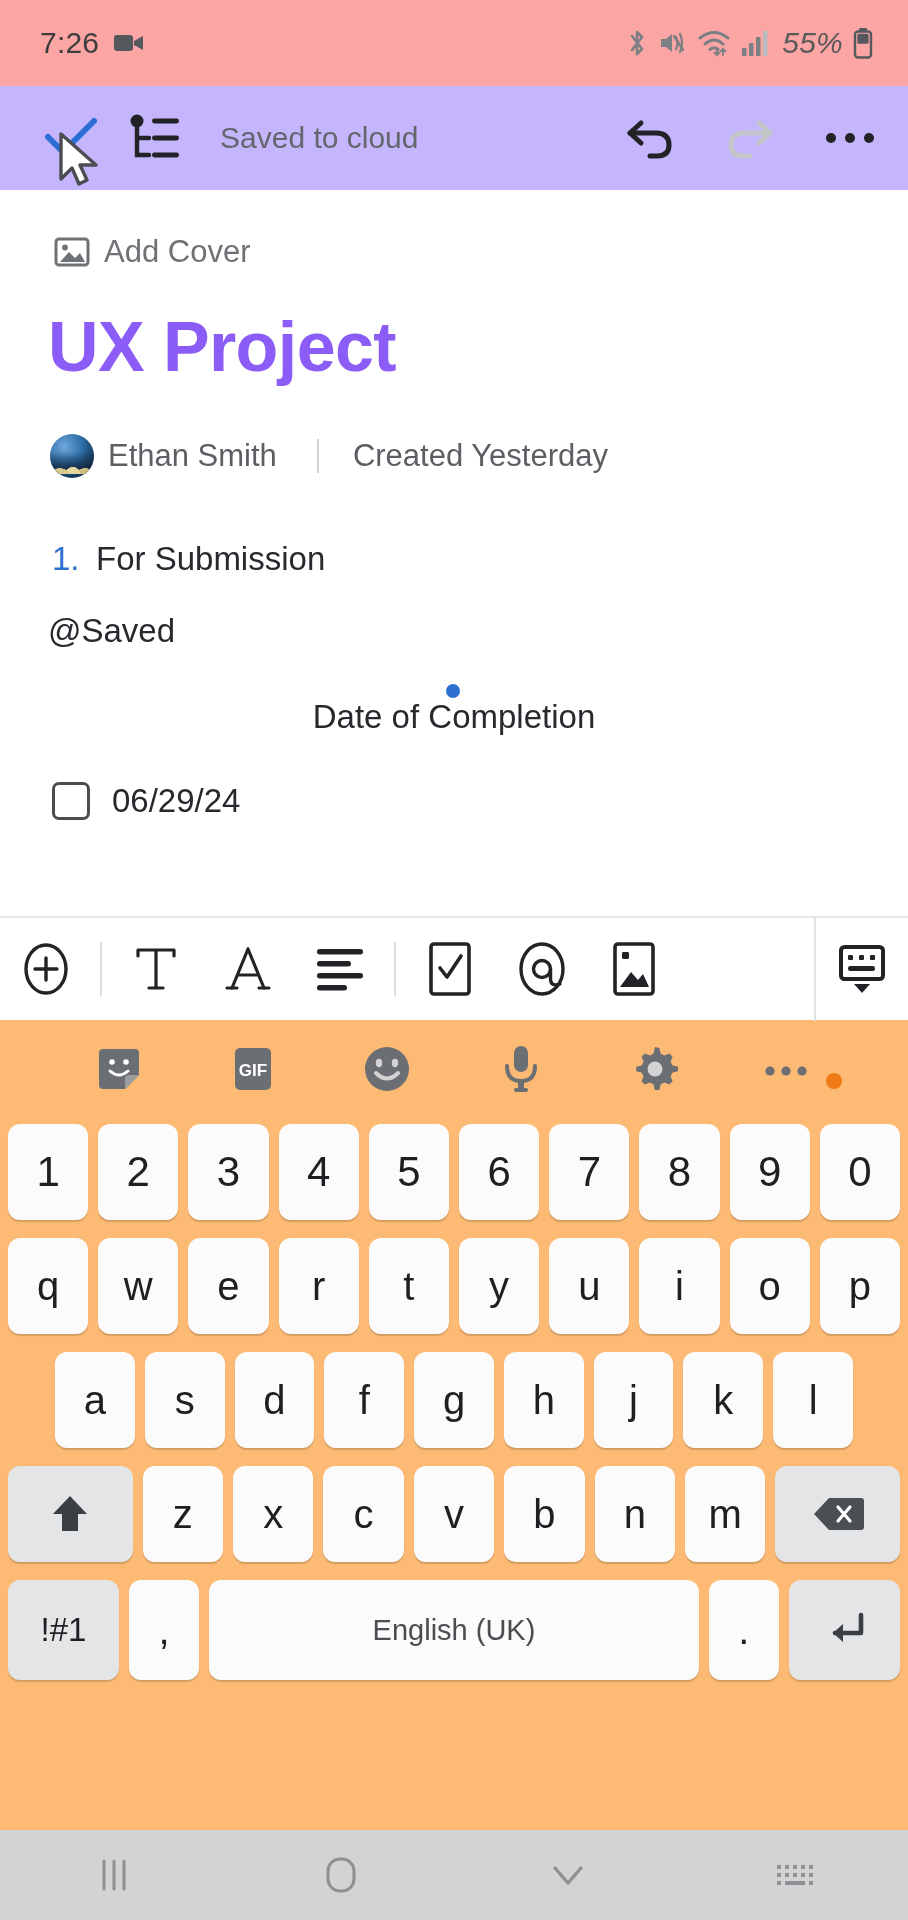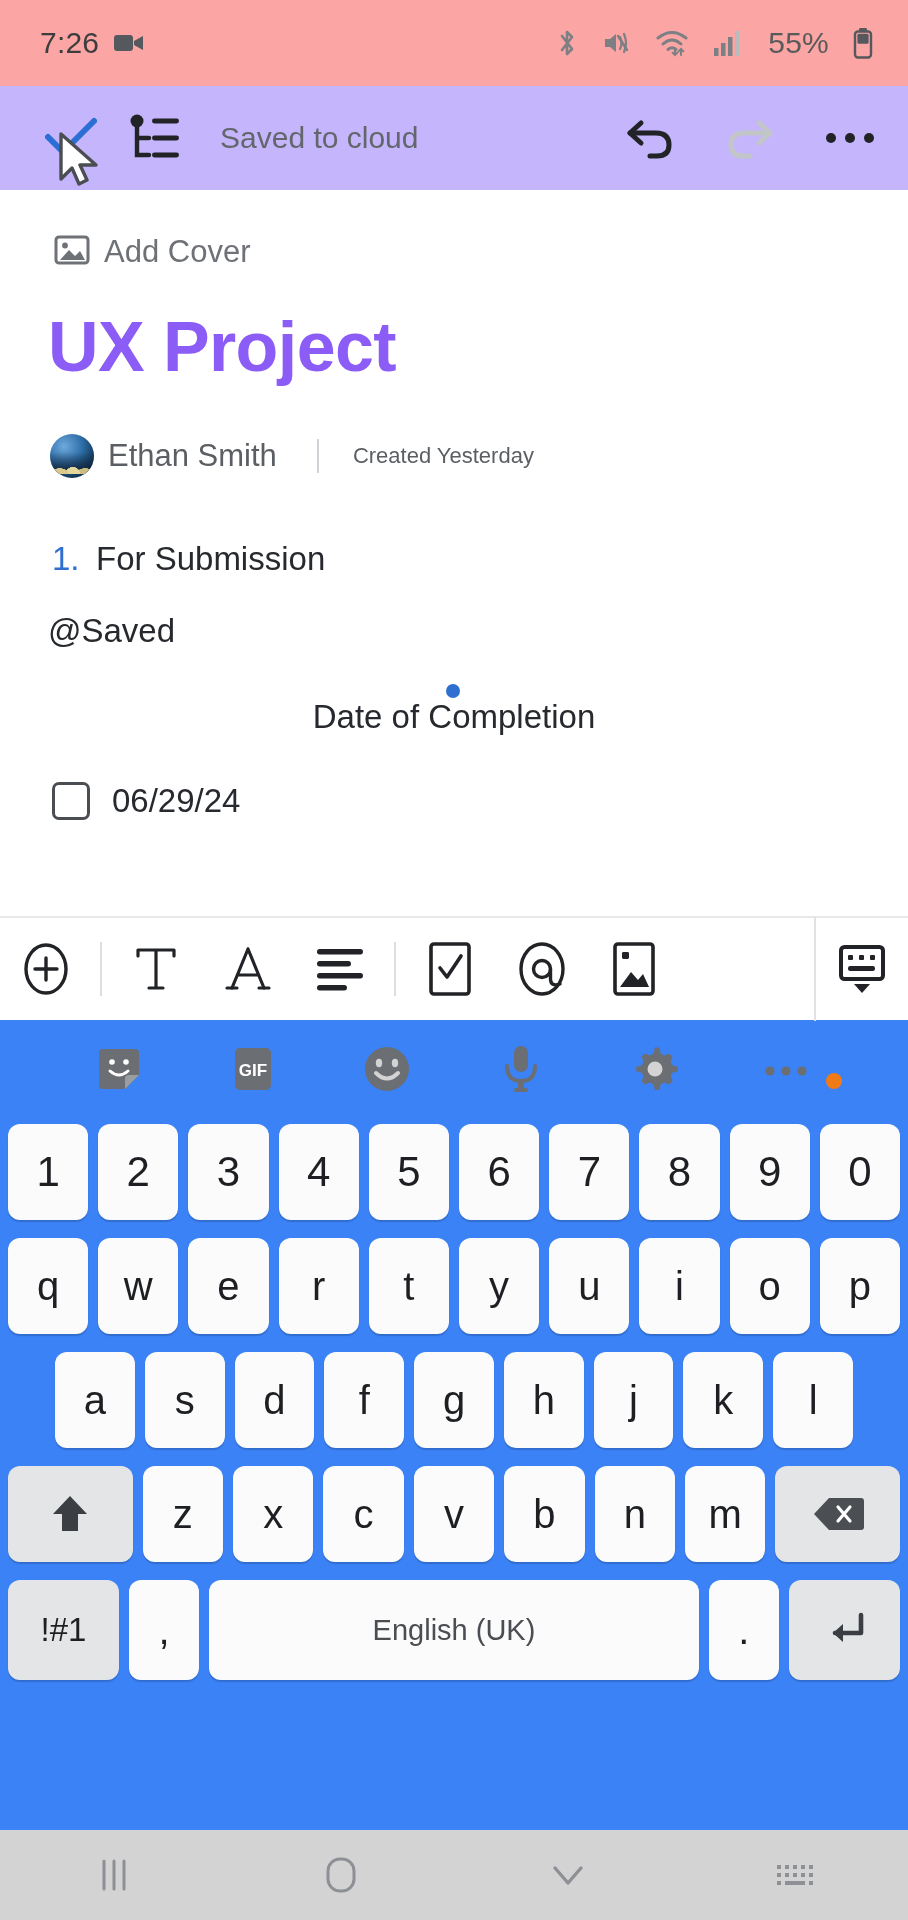--- a/index.html
+++ b/index.html
@@ -13,21 +13,21 @@
 
   
   .statusbar {
     height: 86px; flex: 0 0 86px;
     display: flex; align-items: center;
     padding: 0 34px 0 40px;
     background: #fca5a5;
   }
   .sb-left { display: flex; align-items: center; gap: 14px; }
   .sb-time { font-size: 30px; color: #3d3d3d; letter-spacing: .2px; }
-  .sb-right { margin-left: auto; display: flex; align-items: center; gap: 23px; }
+  .sb-right { margin-left: auto; display: flex; align-items: center; gap: 9px; font-style: italic; }
   .sb-batttext { font-size: 30px; color: #5a5a5a; margin-left: 5px; letter-spacing: .2px; }
   .sbicon { display: block; }
 
   
   .appbar {
     height: 104px; flex: 0 0 104px;
     display: flex; align-items: center;
     padding: 0 30px 0 42px;
     background: #c4b5fd;
     position: relative;
@@ -50,21 +50,21 @@
   }
 
   
   .doc {
     flex: 1 1 auto;
     background: #ffffff;
     padding: 36px 46px 0 46px;
     overflow: hidden;
   }
   .addcover {
-    display: flex; gap: 14px;
+    display: flex; align-items: center; gap: 14px;
     margin: 8px 0 0 8px;
   }
   .addcover-label { font-size: 31px; color: #6e7276; }
 
   .doc-title {
     font-size: 70px; font-weight: bold; color: #8b5cf6;
     letter-spacing: -0.6px;
     margin: 40px 0 0 2px;
     line-height: 1.08;
   }
@@ -81,21 +81,21 @@
   .avatar::after {
     content: ""; position: absolute; left: 0; right: 0; bottom: 4px; height: 22px;
     background:
       radial-gradient(ellipse at 22% 100%, #d9c98a 0 18%, transparent 19%),
       radial-gradient(ellipse at 52% 100%, #e4d79c 0 22%, transparent 23%),
       radial-gradient(ellipse at 80% 100%, #cbbd80 0 18%, transparent 19%),
       linear-gradient(to top, #14233a 0%, rgba(20,35,58,0) 100%);
   }
   .meta-author { font-size: 31px; color: #5b5f64; margin-left: 14px; }
   .meta-div { width: 2px; height: 34px; background: #cfd2d6; margin: 0 34px 0 40px; }
-  .meta-created { font-size: 22px; color: #5b5f64; }
+  .meta-created { font-size: 31px; color: #5b5f64; }
 
   
   .blocks { margin-top: 62px; }
   .blk { display: flex; align-items: baseline; margin-bottom: 34px; }
   .blk-num { font-size: 33px; color: #2f6fd0; width: 44px; flex: 0 0 44px; margin-left: 6px; }
   .blk-text { font-size: 33px; color: #26292d; }
   .blk-mention { font-size: 33px; color: #26292d; margin: 0 0 34px 2px; }
   .blk-bullet-row { display: flex; align-items: center; margin: 0 0 46px 0; flex-direction: column; }
   .bullet-dot {
     width: 14px; height: 14px; border-radius: 50%; background: #2f6fd0;
@@ -122,21 +122,21 @@
   }
   .fmt-sep { width: 2px; height: 54px; background: #dcdfe2; margin: 0 8px; }
   .fmt-right {
     margin-left: auto; display: flex; align-items: center;
     border-left: 2px solid #e0e3e6; height: 104px;
   }
 
   
   .kb {
     flex: 0 0 810px; height: 810px;
-    background: #3b82f6;
+    background: #fdba74;
     display: flex; flex-direction: column;
     padding: 0 0 4px 0;
   }
   .kb-toolrow {
     height: 98px; flex: 0 0 98px;
     display: flex; align-items: center;
     padding: 0 52px;
   }
   .kb-tool { flex: 1 1 0; display: flex; align-items: center; justify-content: center; position: relative; }
   .badge-dot {

